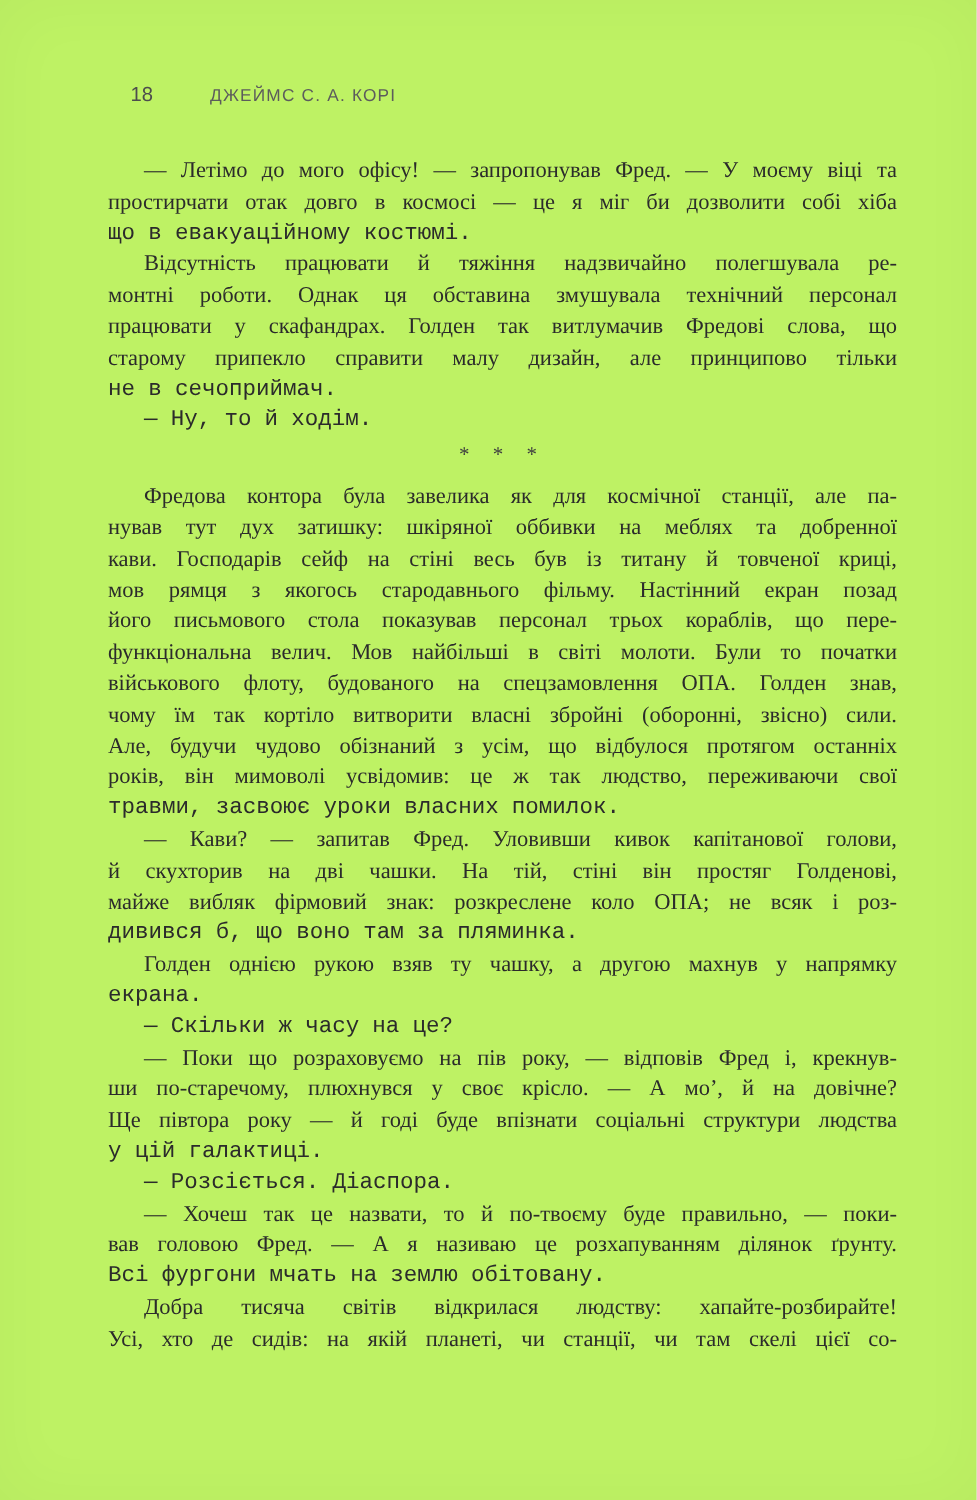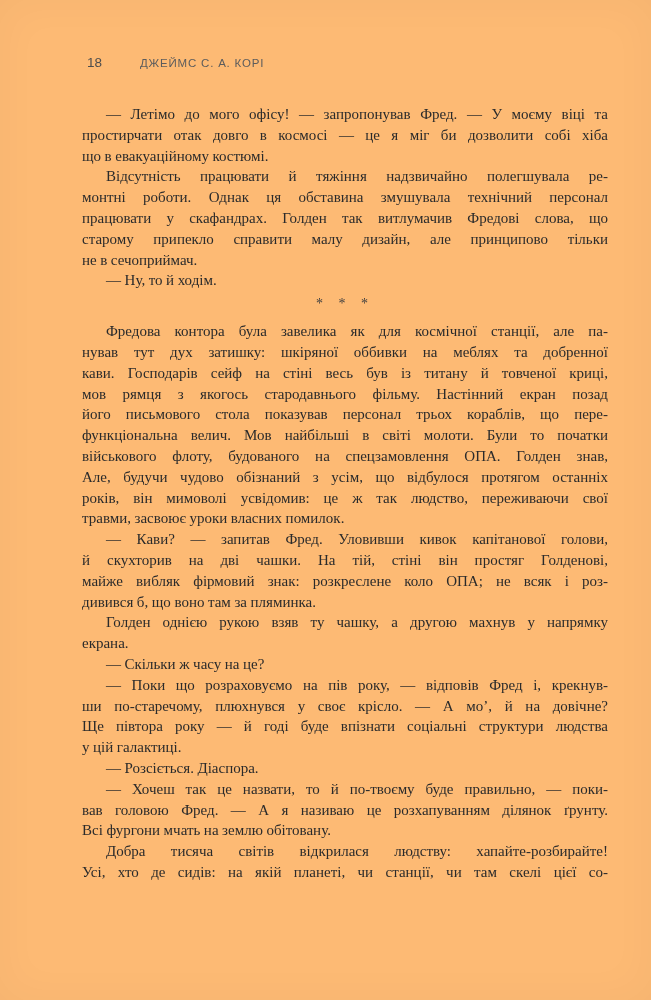--- a/index.html
+++ b/index.html
@@ -5,21 +5,21 @@
   html, body {
     margin: 0;
     padding: 0;
     background: #e8e8e6;
   }
   .page {
     position: relative;
     width: 651px;
     height: 1000px;
     margin: 0 auto;
-    background: #fdba74;
+    background: #bef264;
     box-shadow: inset 0 0 45px rgba(0,0,0,0.035);
     overflow: hidden;
     font-family: "Liberation Serif", "DejaVu Serif", serif;
     color: #2b2b2b;
   }
   .page-header {
     position: absolute;
     top: 55px;
     left: 87px;
     display: flex;
@@ -32,37 +32,37 @@
     color: #4d4d4d;
   }
   .running-title {
     margin-left: 38px;
     font-size: 11.5px;
     letter-spacing: 0.8px;
     color: #5c5c5c;
   }
   .text-block {
     position: absolute;
-    left: 82px;
+    left: 72px;
     top: 104px;
     width: 526px;
     font-size: 15px;
     line-height: 20.8px;
   }
   .paragraph { margin: 0; }
   .line {
     height: 20.8px;
     line-height: 20.8px;
     overflow: hidden;
     text-align: justify;
     text-align-last: justify;
     word-spacing: -0.2px;
   }
   .line.indent { text-indent: 24px; }
-  .line.last { text-align-last: left; }
+  .line.last { text-align-last: left; font-family: Liberation Mono, monospace; }
   .separator {
     height: 30px;
     line-height: 26px;
     text-align: center;
     font-size: 14px;
     letter-spacing: 6px;
     color: #3f3f3f;
   }
 </style>
 </head>
@@ -96,20 +96,21 @@
     <div class="separator">* * *</div>
     <div>
         <div class="paragraph">
           <div class="line indent">Фредова контора була завелика як для космічної станції, але па-</div>
           <div class="line">нував тут дух затишку: шкіряної оббивки на меблях та добренної</div>
           <div class="line">кави. Господарів сейф на стіні весь був із титану й товченої криці,</div>
           <div class="line">мов рямця з якогось стародавнього фільму. Настінний екран позад</div>
           <div class="line">його письмового стола показував персонал трьох кораблів, що пере-</div>
           <div class="line">функціональна велич. Мов найбільші в світі молоти. Були то початки</div>
           <div class="line">військового флоту, будованого на спецзамовлення ОПА. Голден знав,</div>
+          <div class="line">чому їм так кортіло витворити власні збройні (оборонні, звісно) сили.</div>
           <div class="line">Але, будучи чудово обізнаний з усім, що відбулося протягом останніх</div>
           <div class="line">років, він мимоволі усвідомив: це ж так людство, переживаючи свої</div>
           <div class="line last">травми, засвоює уроки власних помилок.</div>
         </div>
         <div class="paragraph">
           <div class="line indent">— Кави? — запитав Фред. Уловивши кивок капітанової голови,</div>
           <div class="line">й скухторив на дві чашки. На тій, стіні він простяг Голденові,</div>
           <div class="line">майже вибляк фірмовий знак: розкреслене коло ОПА; не всяк і роз-</div>
           <div class="line last">дивився б, що воно там за пляминка.</div>
         </div>

